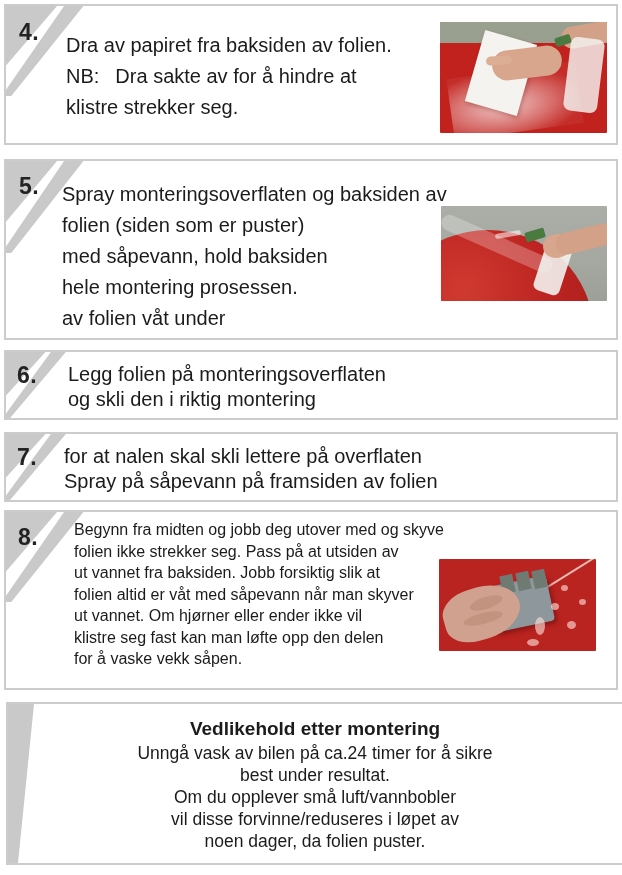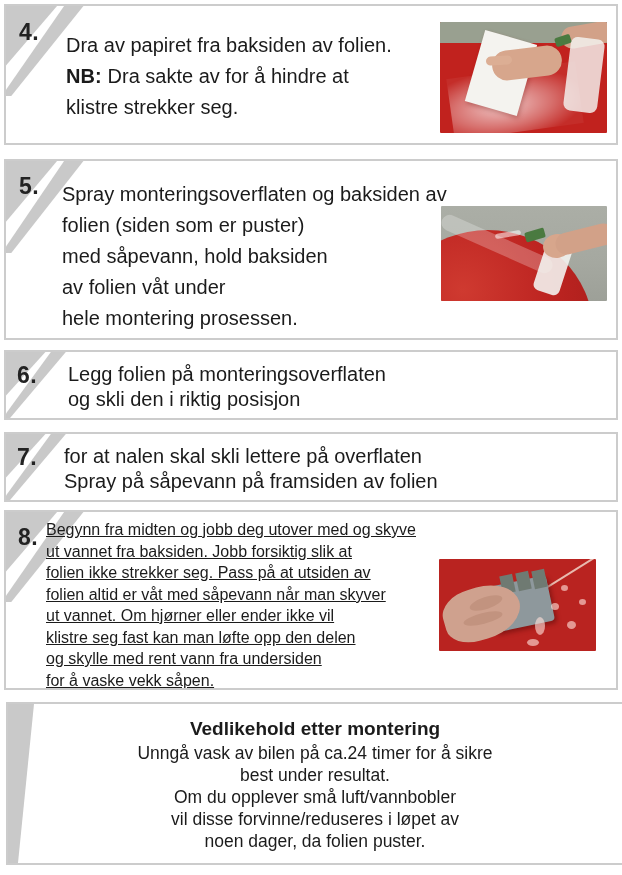--- a/index.html
+++ b/index.html
@@ -11,21 +11,21 @@
     position:absolute;left:4px;width:614px;box-sizing:border-box;
     border:2px solid #cccccc;background:#ffffff;overflow:hidden;
   }
   .corner{position:absolute;left:0;top:0;pointer-events:none;}
   .corner svg{display:block;width:100%;height:100%;}
   .stepnum{
     position:absolute;font-size:23px;font-weight:600;color:#222222;
     letter-spacing:0.5px;
   }
   .steptext{position:absolute;font-size:20px;line-height:31px;white-space:nowrap;}
-  .steptext .nb{font-weight:bold;margin-right:6px;}
+  .steptext .nb{font-weight:normal;margin-right:16px;}
   .lines-lh25{line-height:25px;}
   .small-text{font-size:16px;line-height:21.5px;}
   .photo{position:absolute;overflow:hidden;border-radius:1px;}
   .abs{position:absolute;}
   
   .p1{background:#c1221e;}
   .p1 .band{left:0;top:0;width:100%;height:21px;background:#99a090;}
   .p1 .sheen{left:10px;top:48px;width:130px;height:62px;
     background:radial-gradient(ellipse at 40% 55%, rgba(255,255,255,0.75) 0%, rgba(255,255,255,0.35) 45%, rgba(255,255,255,0.05) 75%);
     transform:rotate(-8deg);}
@@ -106,22 +106,22 @@
       <svg viewBox="0 0 100 100" preserveAspectRatio="none" aria-hidden="true">
         <polygon points="0,0 58,0 0,66" fill="#c9c9c9"></polygon>
         <polygon points="66,0 88,0 6,100 0,100 0,93" fill="#c9c9c9"></polygon>
       </svg>
     </div>
     <div class="stepnum" style="left:13px;top:12px;">5.</div>
     <div class="steptext" style="left:56px;top:18px;">
         <div>Spray monteringsoverflaten og baksiden av</div>
         <div>folien (siden som er puster)</div>
         <div>med såpevann, hold baksiden</div>
+        <div>hele montering prosessen.</div>
         <div>av folien våt under</div>
-        <div>hele montering prosessen.</div>
       </div>
     <div class="photo p2" style="right:9px;top:45px;width:166px;height:95px;">
       <div class="abs fender"></div>
       <div class="abs fhl"></div>
       <div class="abs mist"></div>
       <div class="abs bottle"></div>
       <div class="abs trigger"></div>
       <div class="abs fist"></div>
       <div class="abs arm"></div>
     </div>
@@ -130,21 +130,21 @@
   <div class="stepbox" style="top:350px;height:70px;">
     <div class="corner" style="width:68px;height:66px;">
       <svg viewBox="0 0 100 100" preserveAspectRatio="none" aria-hidden="true">
         <polygon points="0,0 58,0 0,66" fill="#c9c9c9"></polygon>
         <polygon points="66,0 88,0 6,100 0,100 0,93" fill="#c9c9c9"></polygon>
       </svg>
     </div>
     <div class="stepnum" style="left:11px;top:10px;">6.</div>
     <div class="steptext lines-lh25" style="left:62px;top:10px;">
         <div>Legg folien på monteringsoverflaten</div>
-        <div>og skli den i riktig posisjon</div>
+        <div>og skli den i riktig montering</div>
       </div>
   </div>
 
   <div class="stepbox" style="top:432px;height:70px;">
     <div class="corner" style="width:68px;height:66px;">
       <svg viewBox="0 0 100 100" preserveAspectRatio="none" aria-hidden="true">
         <polygon points="0,0 58,0 0,66" fill="#c9c9c9"></polygon>
         <polygon points="66,0 88,0 6,100 0,100 0,93" fill="#c9c9c9"></polygon>
       </svg>
     </div>
@@ -156,28 +156,27 @@
   </div>
 
   <div class="stepbox" style="top:510px;height:180px;">
     <div class="corner" style="width:88px;height:90px;">
       <svg viewBox="0 0 100 100" preserveAspectRatio="none" aria-hidden="true">
         <polygon points="0,0 58,0 0,66" fill="#c9c9c9"></polygon>
         <polygon points="66,0 88,0 6,100 0,100 0,93" fill="#c9c9c9"></polygon>
       </svg>
     </div>
     <div class="stepnum" style="left:12px;top:12px;">8.</div>
-    <div class="steptext small-text" style="left:40px;top:7px;text-decoration:underline;">
+    <div class="steptext small-text" style="left:68px;top:7px;">
         <div>Begynn fra midten og jobb deg utover med og skyve</div>
+        <div>folien ikke strekker seg. Pass på at utsiden av</div>
         <div>ut vannet fra baksiden. Jobb forsiktig slik at</div>
-        <div>folien ikke strekker seg. Pass på at utsiden av</div>
         <div>folien altid er våt med såpevann når man skyver</div>
         <div>ut vannet.  Om hjørner eller ender ikke vil</div>
         <div>klistre seg fast kan man løfte opp den delen</div>
-        <div>og skylle med rent vann fra undersiden</div>
         <div>for å vaske vekk såpen.</div>
       </div>
     <div class="photo p3" style="right:20px;top:47px;width:157px;height:92px;">
       <div class="abs foiledge"></div>
       <div class="abs squeegee"></div>
       <div class="abs tab" style="left:62px;"></div>
       <div class="abs tab" style="left:78px;top:13px;"></div>
       <div class="abs tab" style="left:94px;top:11px;"></div>
       <div class="abs hand"></div>
       <div class="abs knuckle" style="left:30px;top:38px;width:34px;height:12px;transform:rotate(-18deg);"></div>

